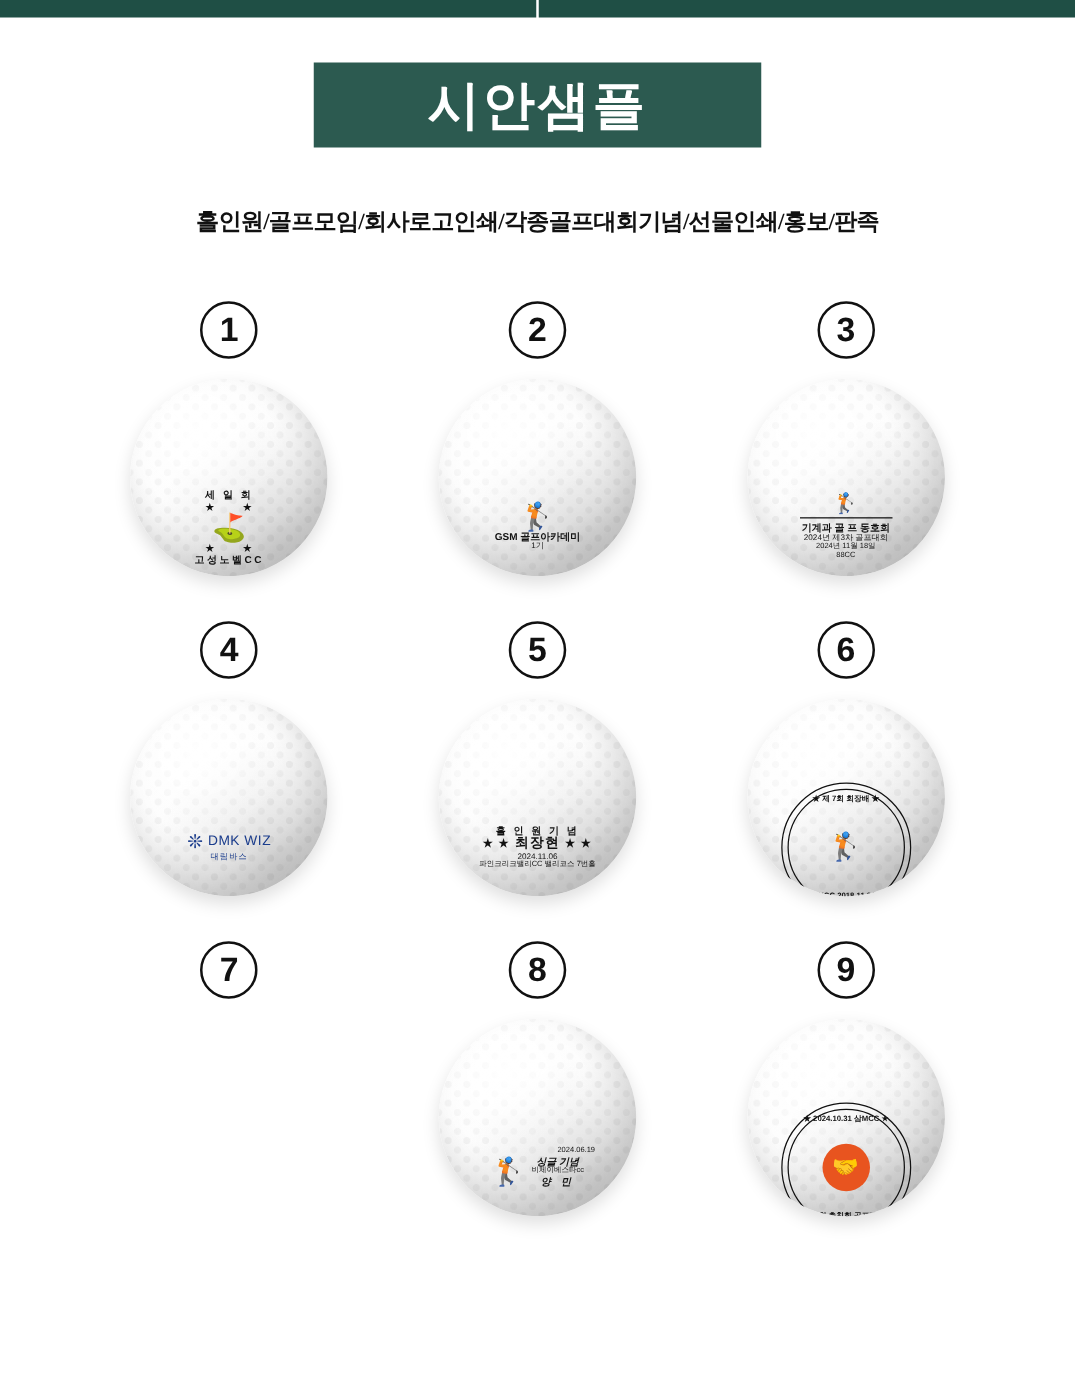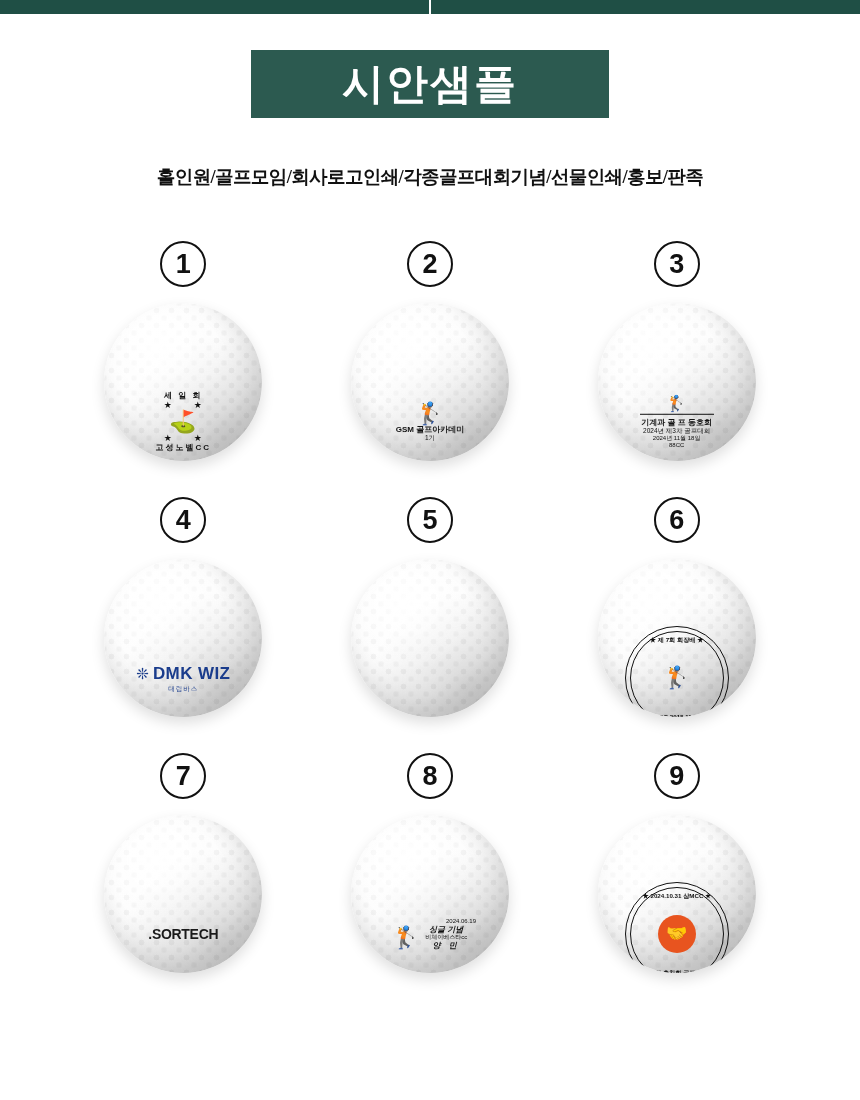--- a/index.html
+++ b/index.html
@@ -203,22 +203,22 @@
     justify-content: center;
     gap: 4px;
   }
   .dmk-mark {
     color: #1a3c8c;
     font-size: 15px;
     line-height: 1;
   }
   .dmk-text {
     color: #1a3c8c;
-    font-size: 17px;
-    font-weight: bold;
+    font-size: 11px;
+    font-weight: normal;
     letter-spacing: .4px;
   }
   .dmk-sub {
     color: #1a3c8c;
     font-size: 6.5px;
     letter-spacing: 1px;
     margin-top: 1px;
   }
 
   
@@ -301,47 +301,50 @@
         <div class="dmk-sub">대림바스</div>
       </div>
     </div>
   </div>
 
   <div class="cell">
     <div class="num-badge">5</div>
     <div class="ball">
       <div class="dimples"></div>
       <div class="ball-shade"></div>
+      <div class="art">
+        <div class="arc-top">홀 인 원 기 념</div>
+        <div class="big">
+          <span class="stars">★ ★</span>
+          <span>최장현</span>
+          <span class="stars">★ ★</span>
+        </div>
+        <div class="l3">2024.11.06</div>
+        <div class="l4">파인크리크밸리CC 밸리코스 7번홀</div>
+      </div>
     </div>
   </div>
 
   <div class="cell">
     <div class="num-badge">6</div>
     <div class="ball">
       <div class="dimples"></div>
       <div class="ball-shade"></div>
       <div class="art">
         <div class="stamp inner" style="margin:0 auto;">
           <div class="st-top">★ 제 7회 회장배 ★</div>
           <div class="golfer">🏌</div>
           <div class="st-bottom">경기SKCC 2018.11.30 18일</div>
         </div>
       </div>
     </div>
   </div>
 
   <div class="cell">
     <div class="num-badge">7</div>
-    <div class="ball">
-      <div class="dimples"></div>
-      <div class="ball-shade"></div>
-      <div class="art">
-        <div class="sortech">.SORTECH</div>
-      </div>
-    </div>
   </div>
 
   <div class="cell">
     <div class="num-badge">8</div>
     <div class="ball">
       <div class="dimples"></div>
       <div class="ball-shade"></div>
       <div class="art">
         <div class="l4" style="text-align:right;padding-right:14px;">2024.06.19</div>
         <div style="display:flex;align-items:center;justify-content:center;gap:5px;">

